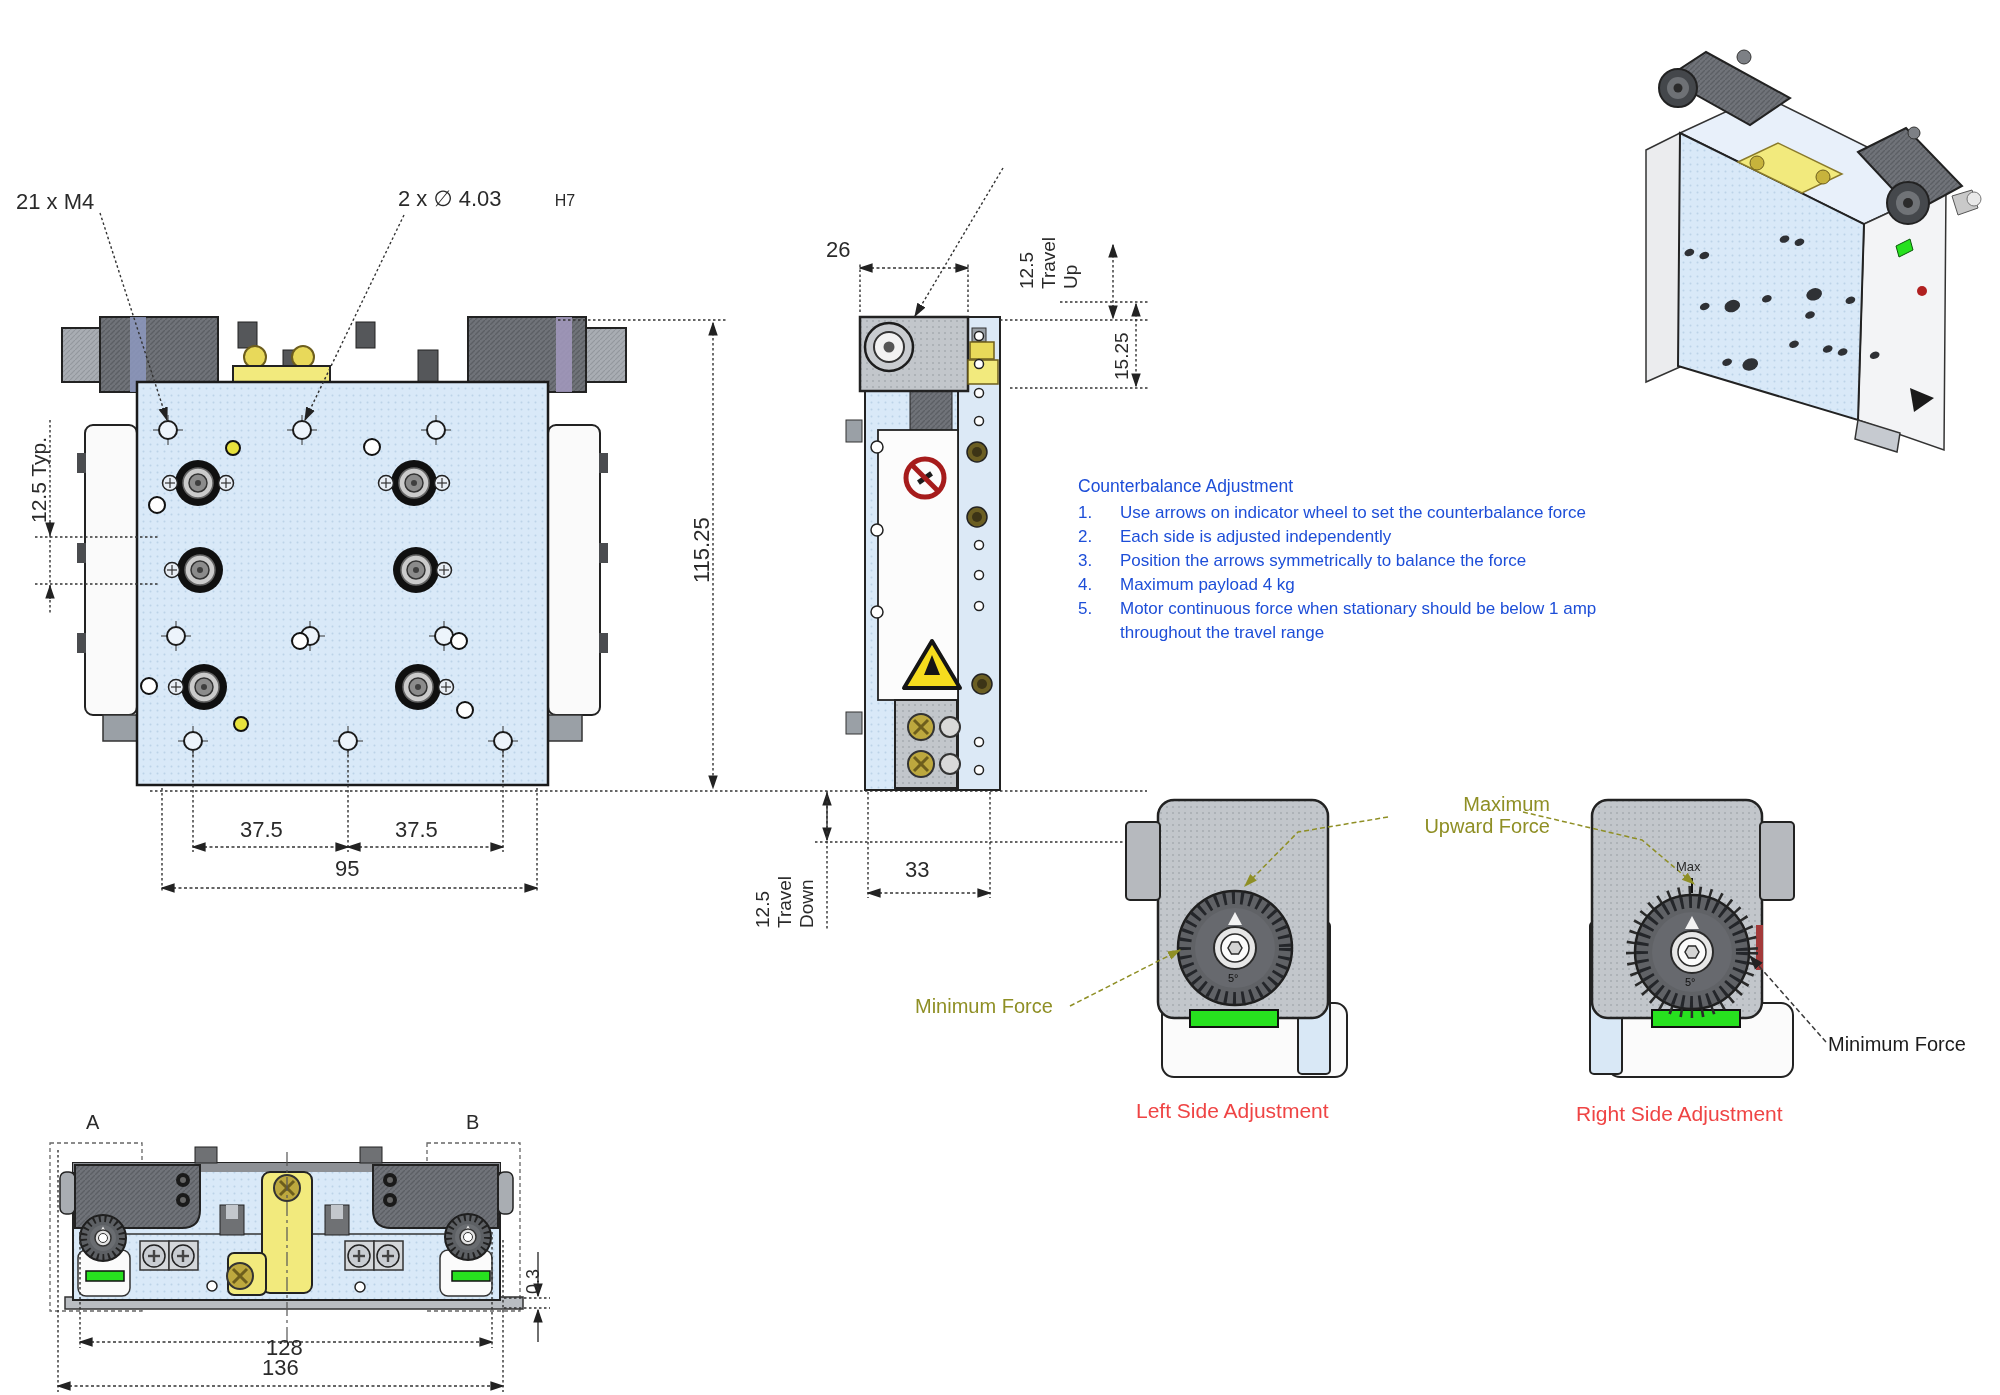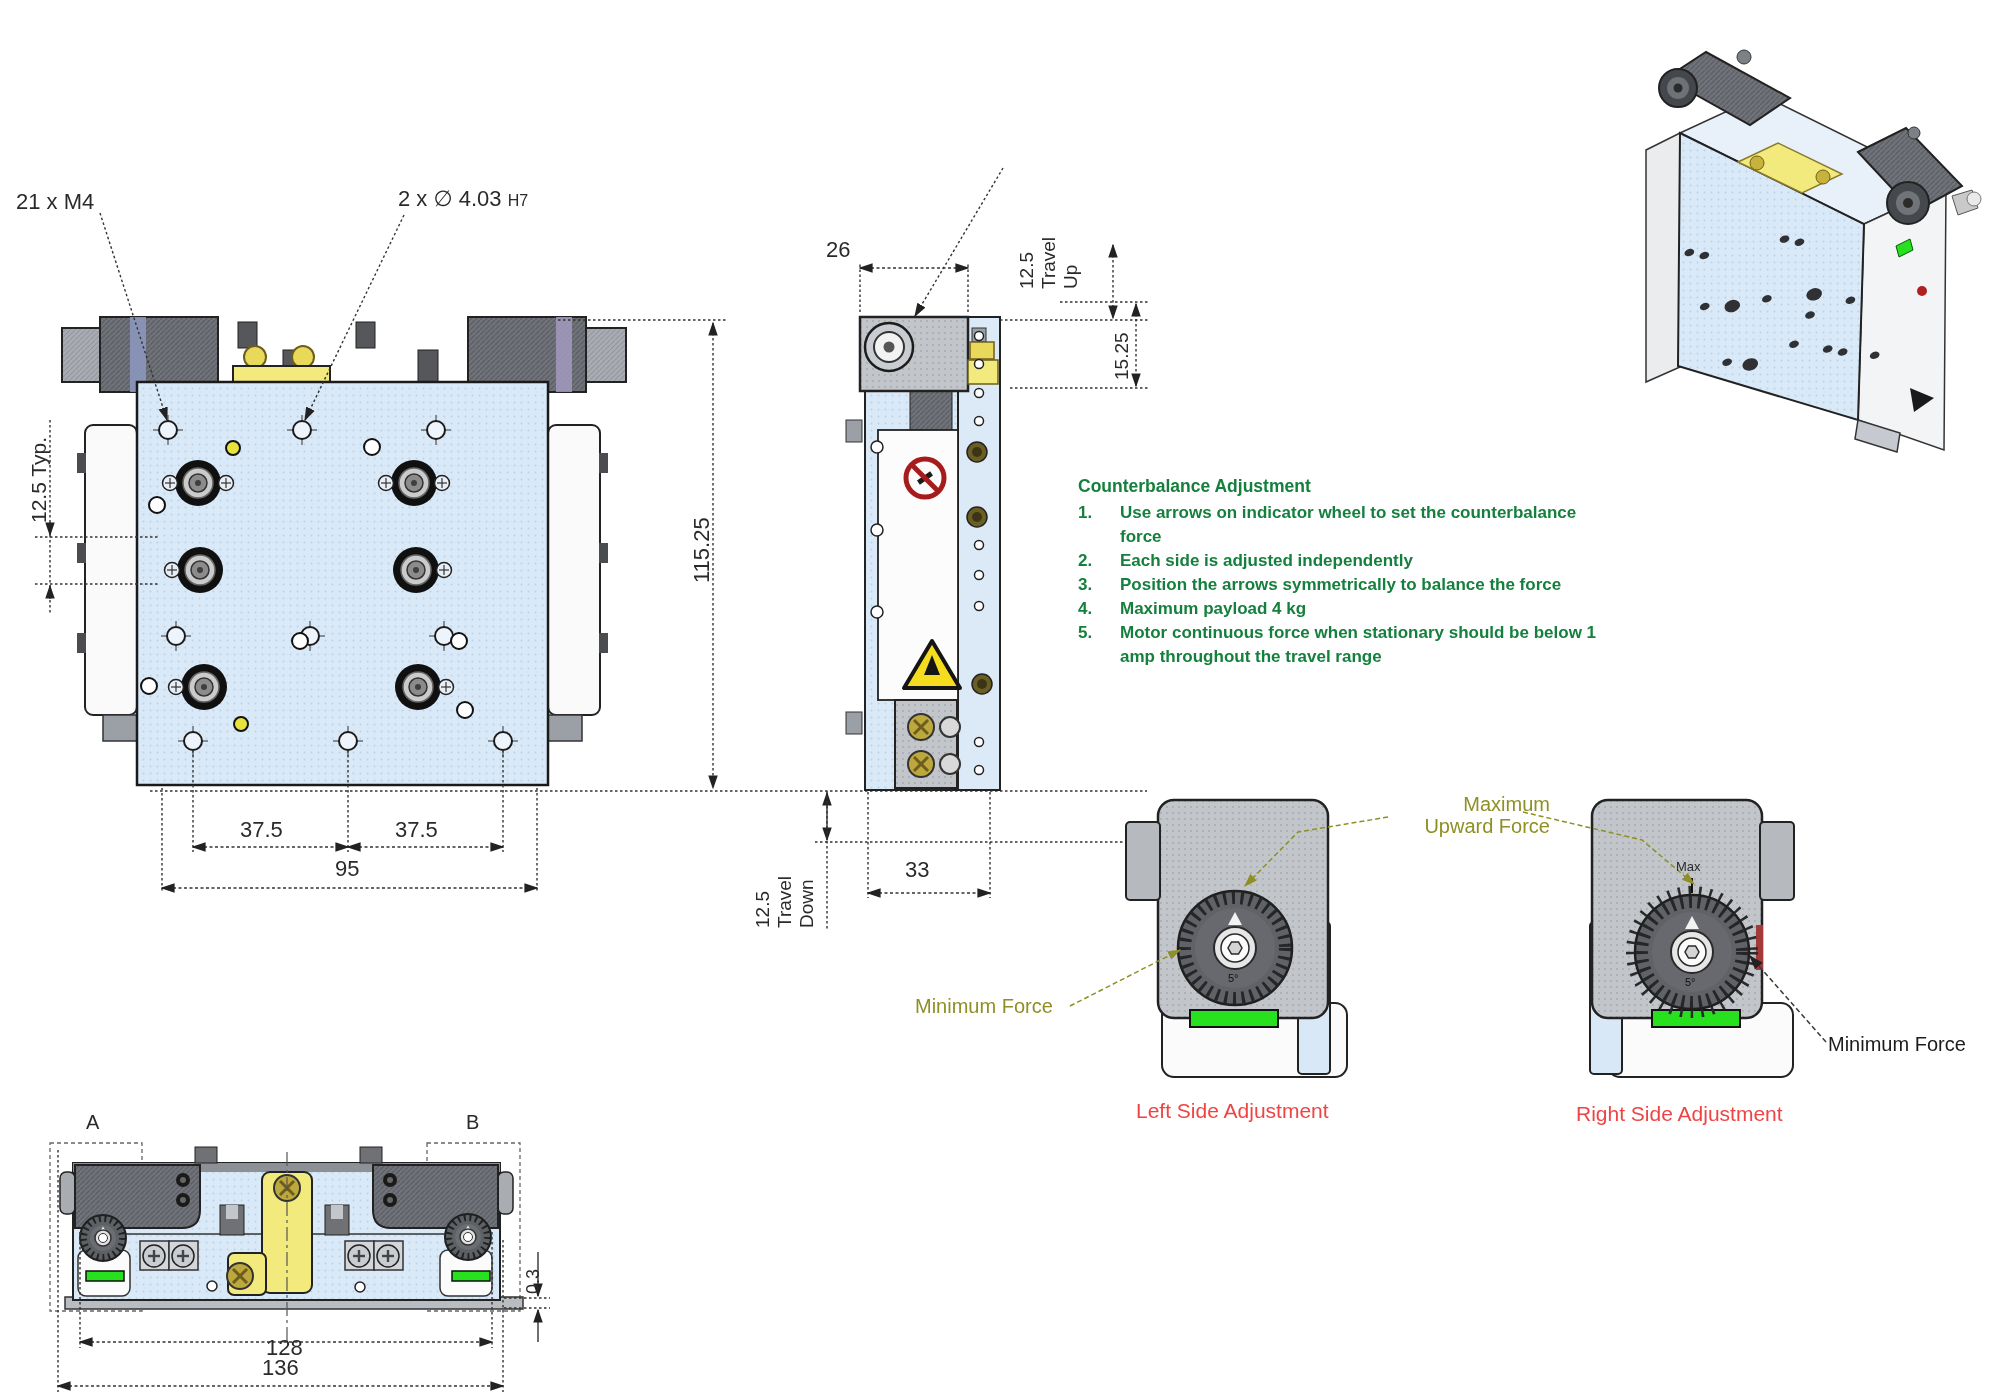--- a/index.html
+++ b/index.html
@@ -9,22 +9,22 @@
   .lbl{position:absolute;font-size:22px;color:#2a2a2a;white-space:nowrap;line-height:1.05;}
   .lbl-20{font-size:20px;}
   .lbl-19{font-size:19px;}
   .lbl-18{font-size:18px;}
   .lbl-14{font-size:13px;font-weight:normal;}
   .rot{transform:rotate(-90deg);transform-origin:0 0;}
   .olive{color:#8f8f25;text-align:right;}
   .dim-line{display:block;line-height:22px;font-size:19px;}
   .wrapcol{width:62px;white-space:normal;}
   .callout2{white-space:normal;width:300px;font-size:20px;line-height:23px;}
-  .tol{font-size:16px;}
-  .notes{position:absolute;font-size:17px;line-height:24px;color:#15803d;font-weight:bold;}
+  .tol{font-size:16px;margin-left:47px;}
+  .notes{position:absolute;font-size:17px;line-height:24px;color:#1d4ed8;}
   .notes-title{font-size:17.5px;margin-bottom:3px;}
   .note-row{display:flex;}
   .note-num{width:42px;flex:0 0 42px;}
   .note-text{width:478px;white-space:normal;}
   .caption{font-size:21px;color:#ef4444;}
   .maxlbl{line-height:22px;white-space:normal;width:160px;}
   .tinymark{position:absolute;font-size:11px;color:#111;}
 </style>
 </head>
 <body>

